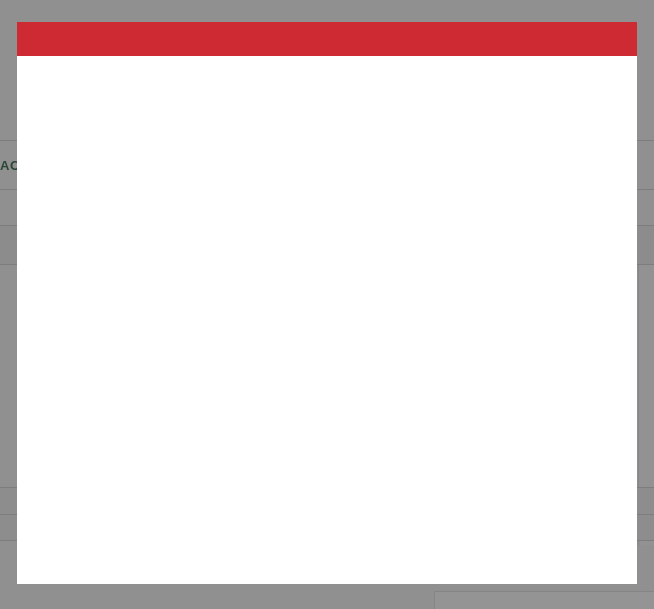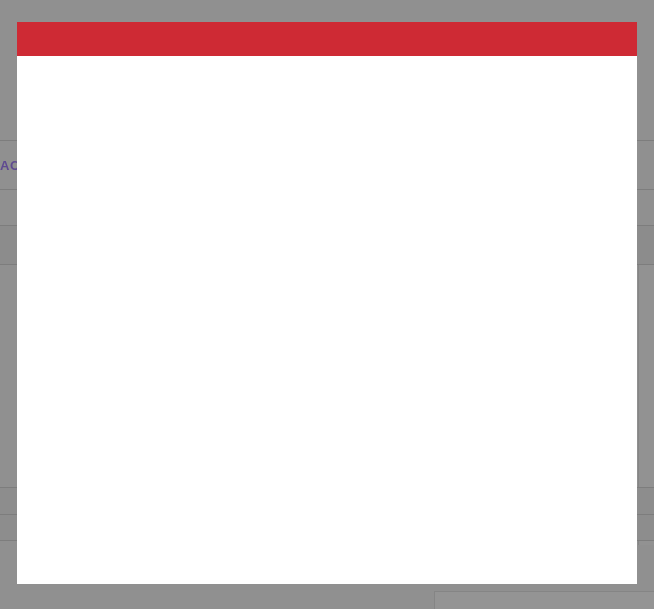--- a/index.html
+++ b/index.html
@@ -35,21 +35,21 @@
       border-top: 1px solid #ccc;
       border-bottom: 1px solid #ccc;
       background: #f5f5f5;
       padding-left: 0;
       display: flex;
       align-items: center;
     }
     .bg-label {
       font-size: 13px;
       font-weight: bold;
-      color: #8b5cf6;
+      color: #14532d;
       margin-left: 0;
       letter-spacing: 0.5px;
     }
     .bg-row-2 {
       position: absolute;
       top: 225px;
       left: 0;
       right: 0;
       height: 40px;
       border-top: 1px solid #ccc;

